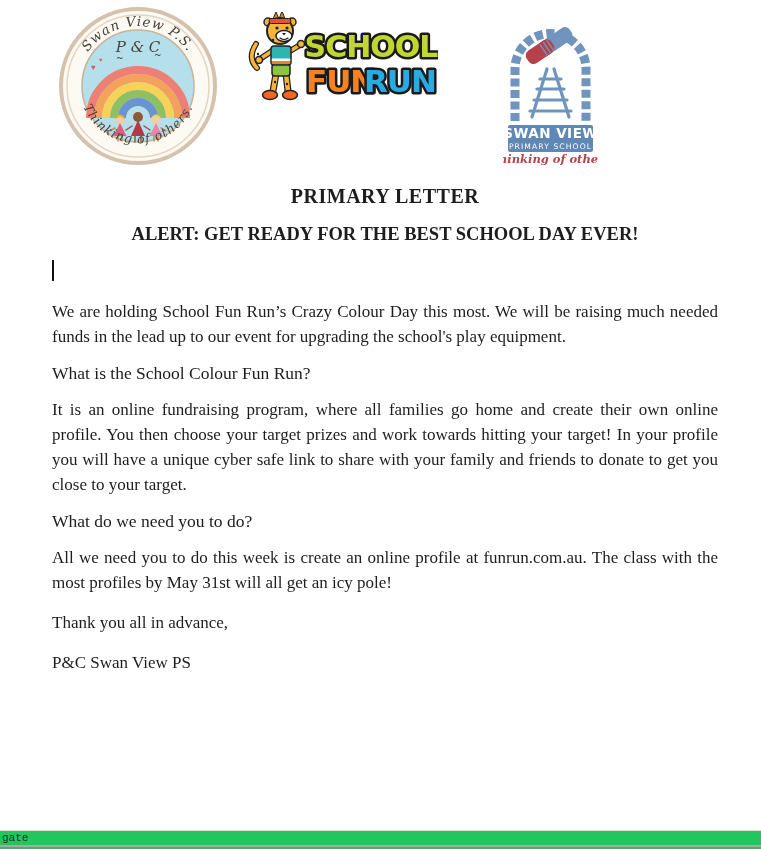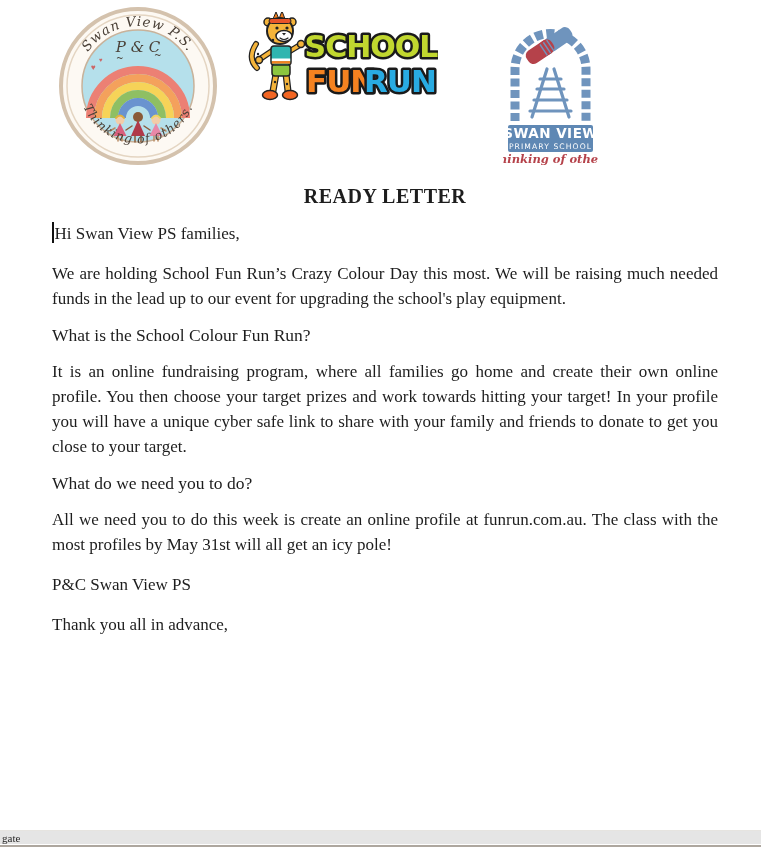--- a/index.html
+++ b/index.html
@@ -33,23 +33,23 @@
     display:inline-block; width:1.5px; height:21px; background:#111;
     vertical-align:-4px; margin-right:1px;
   }
   .grammar {
     text-decoration:underline double #3a66ad;
     text-underline-offset:3px;
   }
 
   
   .statusbar {
-    position:absolute; left:0; right:0; top:830px; height:14px;
-    background:#e5e5e5; border-top:1px solid #e6e4e0;
-    font-family:Liberation Serif, serif; font-size:11px; line-height:14px;
+    position:absolute; left:0; right:0; top:830px; height:20px;
+    background:#22c55e; border-top:1px solid #e6e4e0;
+    font-family:Liberation Mono, monospace; font-size:11px; line-height:14px;
     color:#2a2a2a; padding-left:2px; box-sizing:border-box;
   }
   .statusbar-line {
     position:absolute; left:0; right:0; top:845px; height:2px; background:#aea79f;
   }
 
   svg text { user-select:none; }
 </style>
 </head>
 <body>
@@ -187,35 +187,36 @@
 
         <rect x="5" y="120" width="85" height="27" rx="2" fill="#5f88b4"></rect>
         <text x="47.5" y="133" text-anchor="middle" font-family="DejaVu Sans, sans-serif" font-weight="bold" font-size="13.5" fill="#ffffff" letter-spacing="0.5">SWAN VIEW</text>
         <text x="47.5" y="143.5" text-anchor="middle" font-family="DejaVu Sans, sans-serif" font-size="7.6" fill="#ffffff" letter-spacing="1.1">PRIMARY SCHOOL</text>
         <text x="47.5" y="157.5" text-anchor="middle" font-family="DejaVu Serif, serif" font-style="italic" font-weight="bold" font-size="11.5" fill="#b5424a">Thinking of others</text>
       </svg>
     </div>
   </header>
 
   <main class="doc">
-    <h1>READY LETTER</h1>
-
-    <p class="single"><span class="caret"></span><span>Hi Swan View PS families,</span></p>
+    <h1>PRIMARY LETTER</h1>
+    <h2>ALERT: GET READY FOR THE BEST SCHOOL DAY EVER!</h2>
+
+    <p class="single"><span class="caret"></span></p>
 
     <p>We are holding School Fun Run’s Crazy Colour Day this most. We will be raising much needed funds in the lead up to our event for upgrading the school's play equipment.</p>
 
 
     <h3>What is the School Colour Fun Run?</h3>
     <p>It is an online fundraising program, where all families go home and create their own online profile. You then choose your target prizes and work towards hitting your target! In your profile you will have a unique cyber safe link to share with your family and friends to donate to get you close to your target.</p>
 
     <h3>What do we need you to do?</h3>
     <p>All we need you to do this week is create an online profile at funrun.com.au. The class with the most profiles by May 31st will all get an icy pole!</p>
 
+    <p class="single">Thank you all in advance,</p>
     <p class="single">P&amp;C Swan View PS</p>
-    <p class="single">Thank you all in advance,</p>
   </main>
 
   <div class="statusbar">
     <span>gate</span>
   </div>
   <div class="statusbar-line"></div>
 
 </div>
 
 </body></html>

